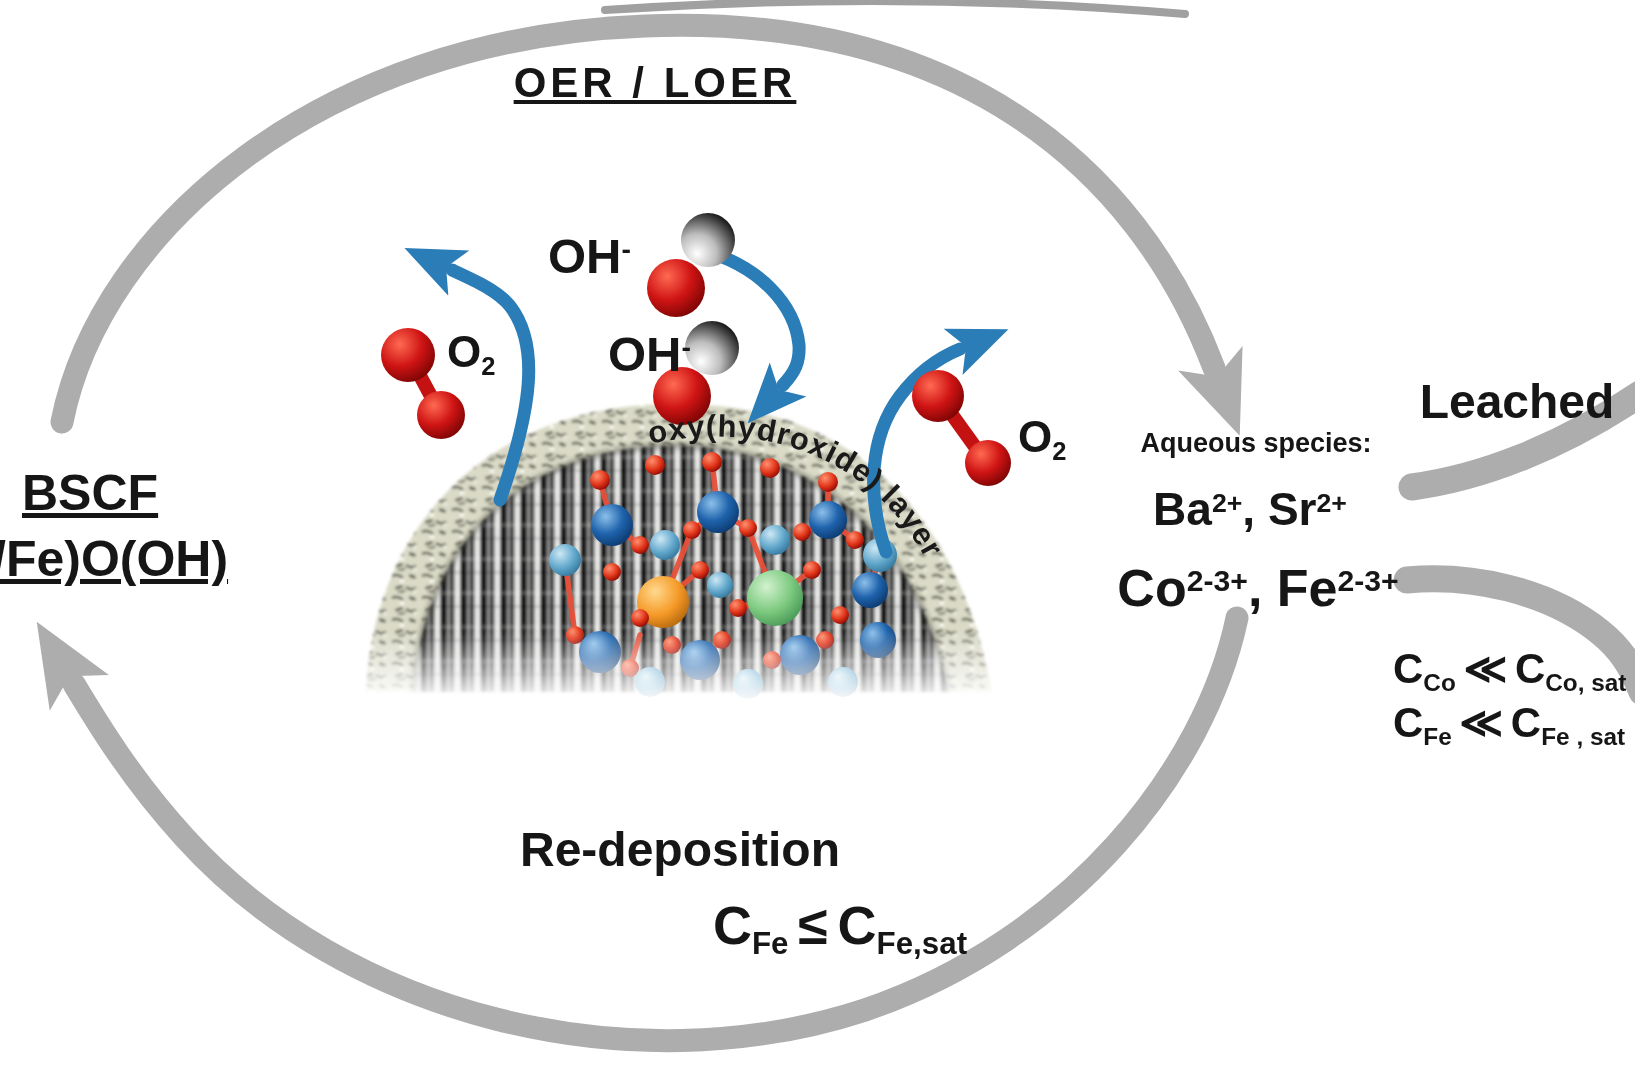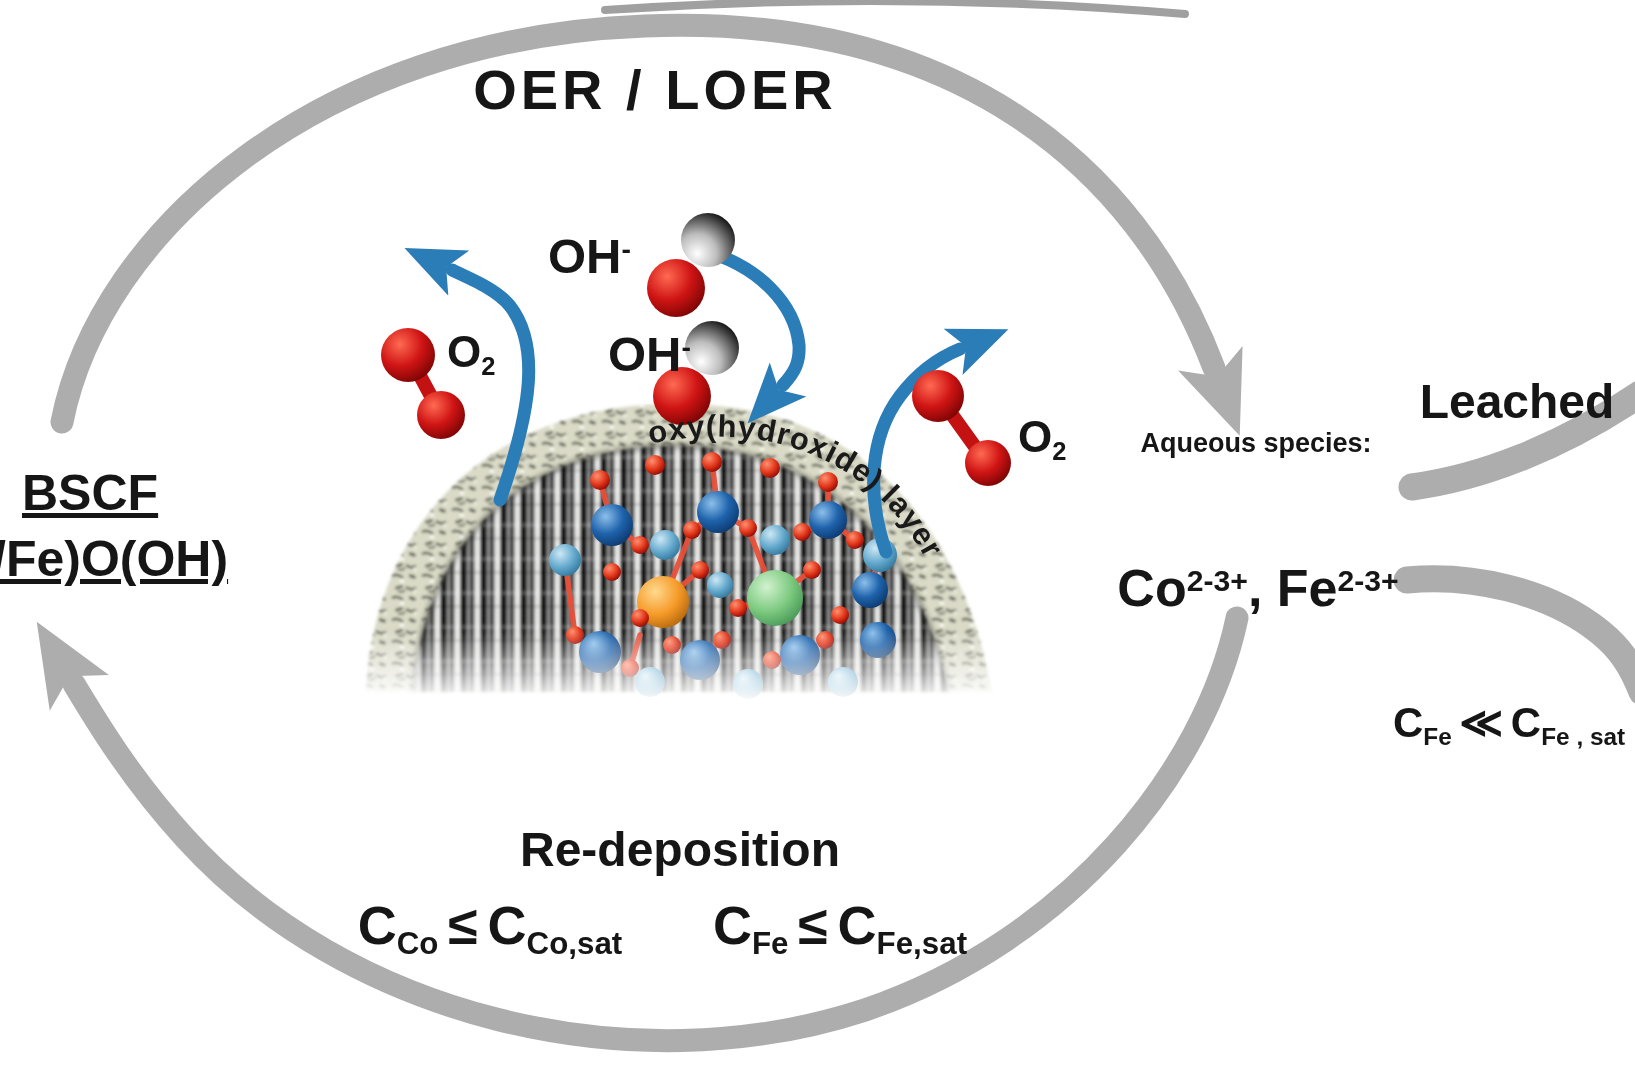--- a/index.html
+++ b/index.html
@@ -13,21 +13,21 @@
   }
   .fig svg.layer{position:absolute;left:0;top:0;}
   .t{
     position:absolute;
     font-weight:bold;
     color:#161616;
     white-space:nowrap;
     line-height:1;
   }
   .ctr{transform:translateX(-50%);}
-  .title{font-size:56px;letter-spacing:4px;}
+  .title{font-size:42px;letter-spacing:4px;text-decoration:underline;}
   .material{font-size:50px;text-decoration:underline;}
   .leached{font-size:48px;}
   .aq-header{font-size:27px;}
   .aq-line1{font-size:46px;}
   .aq-line2{font-size:52px;}
   .cond-r{font-size:42px;}
   .redep{font-size:48px;}
   .cond-b{font-size:54px;}
   .small-lbl{font-size:49px;margin-top:14px;}
   .o2-lbl{font-size:44px;}
@@ -247,30 +247,33 @@
   <div class="t o2-lbl" style="left:447px;top:330px">
     <span>O</span><sub>2</sub>
   </div>
   <div class="t o2-lbl" style="left:1018px;top:415px">
     <span>O</span><sub>2</sub>
   </div>
 
   <div class="t leached ctr" style="left:1517px;top:378px">Leached</div>
 
   <div class="t aq-header ctr" style="left:1256px;top:430px">Aqueous species:</div>
+  <div class="t aq-line1 ctr" style="left:1250px;top:486px">
+    <span>Ba</span><sup>2+</sup><span>, Sr</span><sup>2+</sup>
+  </div>
   <div class="t aq-line2 ctr" style="left:1258px;top:562px">
     <span>Co</span><sup>2-3+</sup><span>, Fe</span><sup>2-3+</sup>
   </div>
 
+  <div class="t cond-r" style="left:1393px;top:648px">
+    <span>C</span><sub>Co</sub><span class="op">≪</span><span>C</span><sub>Co, sat</sub>
+  </div>
   <div class="t cond-r" style="left:1393px;top:702px">
     <span>C</span><sub>Fe</sub><span class="op">≪</span><span>C</span><sub>Fe , sat</sub>
   </div>
 
   <div class="t redep ctr" style="left:680px;top:826px">Re-deposition</div>
 
-  <div class="t cond-b ctr" style="left:490px;top:898px">
-    <span>C</span><sub>Co</sub><span class="op">≤</span><span>C</span><sub>Co,sat</sub>
-  </div>
   <div class="t cond-b ctr" style="left:840px;top:898px">
     <span>C</span><sub>Fe</sub><span class="op">≤</span><span>C</span><sub>Fe,sat</sub>
   </div>
 
 </div>
 
 </body></html>

